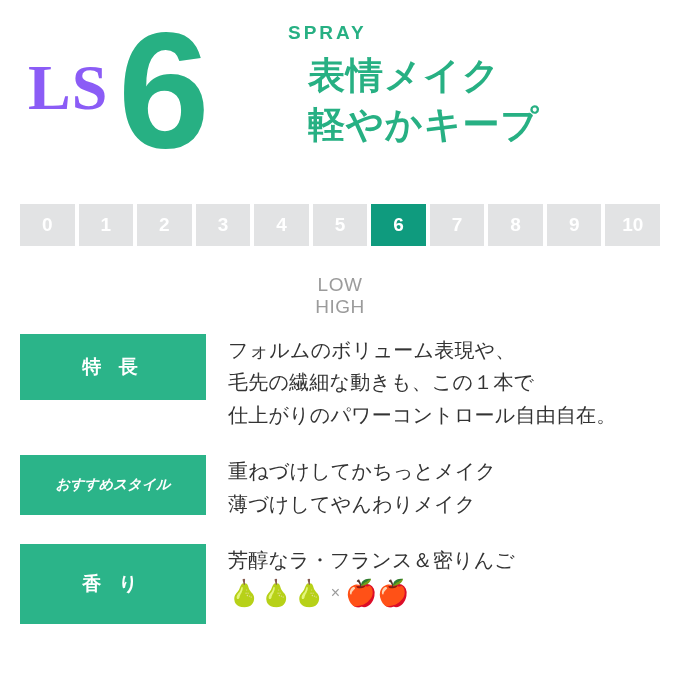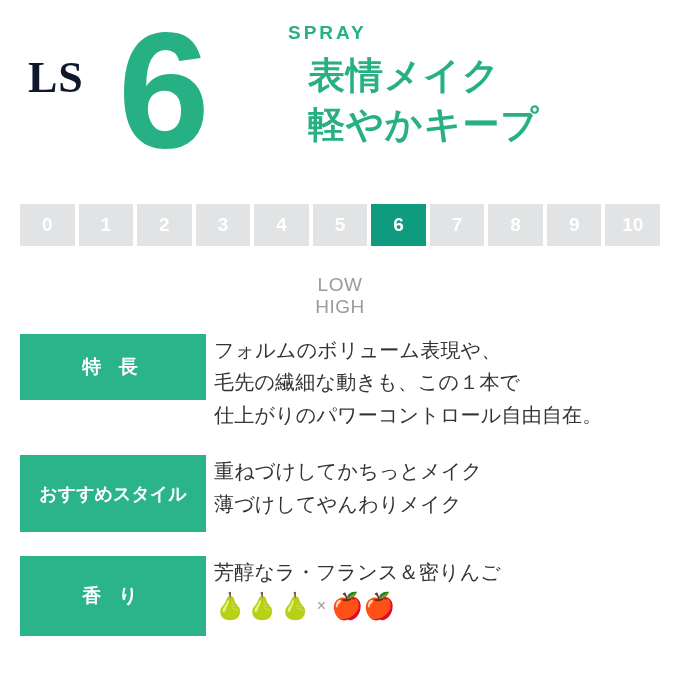--- a/index.html
+++ b/index.html
@@ -25,23 +25,23 @@
   .header {
     position: relative;
     height: 190px;
     padding: 14px 0 0 0;
   }
   .brand {
     position: absolute;
     left: 28px;
     top: 56px;
     font-family: "Liberation Serif", serif;
-    font-size: 44px;
-    font-weight: bold;
-    color: #0f172a;
+    font-size: 64px;
+    font-weight: bold;
+    color: #8b5cf6;
     letter-spacing: 1px;
     line-height: 1;
   }
   .bignum {
     position: absolute;
     left: 118px;
     top: 8px;
     font-family: "Liberation Sans", sans-serif;
     font-size: 165px;
     font-weight: bold;
@@ -138,25 +138,25 @@
     font-size: 19px;
     font-weight: bold;
     text-align: center;
     display: flex;
     align-items: center;
     justify-content: center;
     box-sizing: border-box;
     padding: 6px 4px;
   }
   .row-1 .row-label { height: 66px; letter-spacing: 6px; }
-  .row-2 .row-label { height: 77px; letter-spacing: 0px; font-size: 18px;}
+  .row-2 .row-label { height: 60px; letter-spacing: 0px; font-size: 14px; font-style: italic;}
   .row-3 .row-label { height: 80px; letter-spacing: 6px; }
 
   .row-body {
-    padding-left: 8px;
+    padding-left: 22px;
     font-size: 20px;
     line-height: 1.62;
     color: #333333;
     font-family: "Liberation Sans", sans-serif;
     letter-spacing: 0.2px;
   }
   .row-body div { white-space: nowrap; }
 
   .fruits {
     margin-top: 4px;

